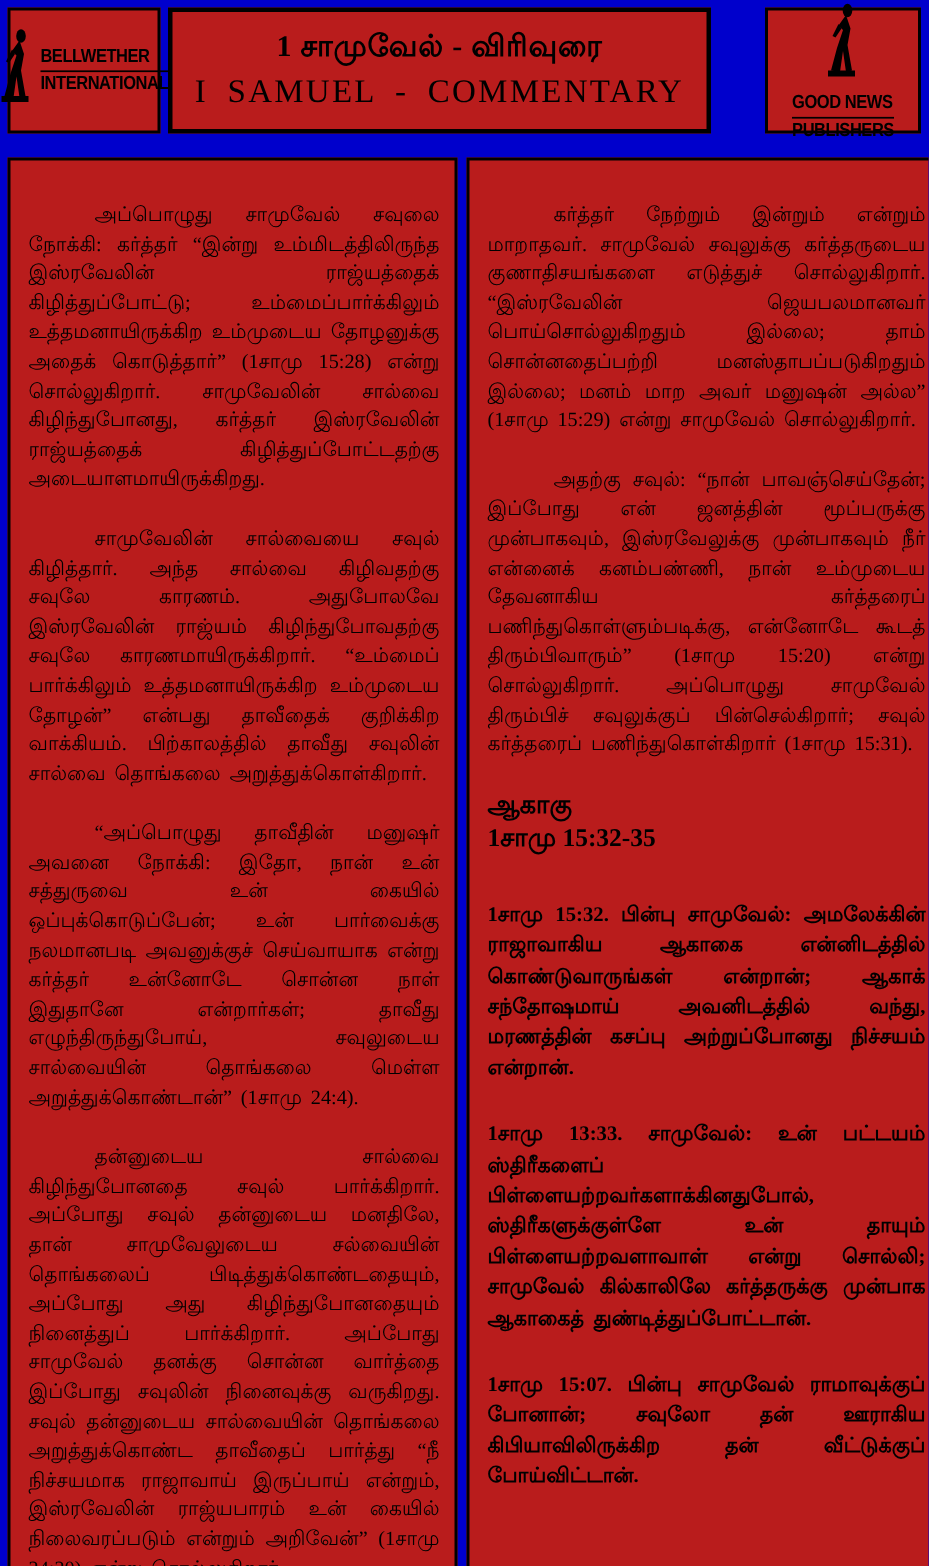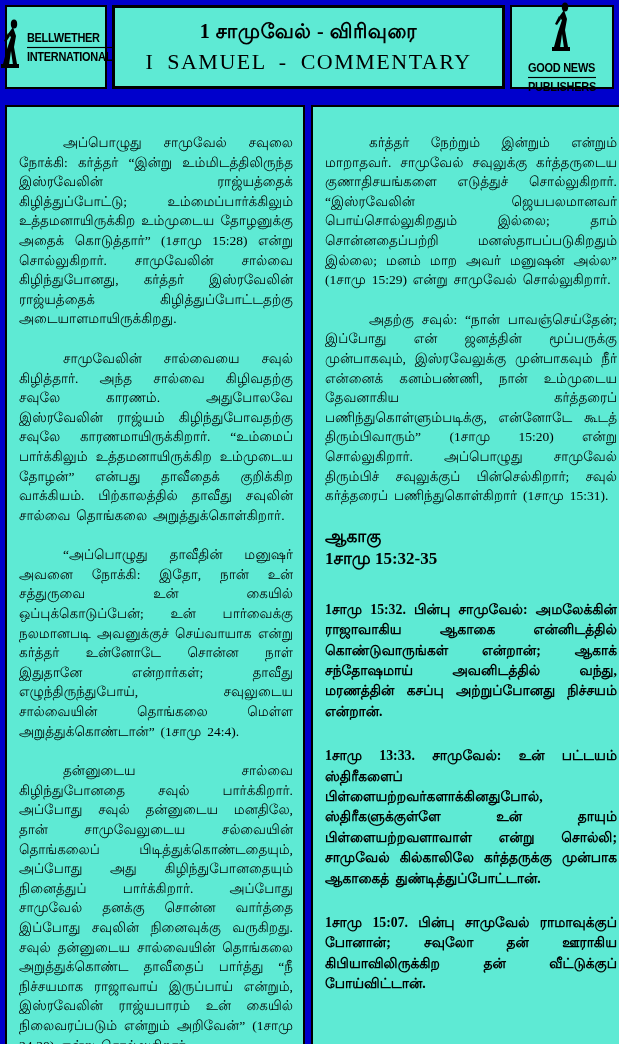--- a/index.html
+++ b/index.html
@@ -6,21 +6,21 @@
   body{
     width:619px;height:1044px;
     background:#0000CC;
     position:relative;
     font-family:"Liberation Serif","DejaVu Sans",serif;
     color:#000;
     overflow:hidden;
   }
   .panel{
     position:absolute;
-    background:#5eead4;
+    background:#b91c1c;
     border:2px solid #000;
     box-sizing:border-box;
   }
   
   .logo-box{
     top:5px;height:84px;
     display:flex;align-items:center;justify-content:center;gap:5px;
     padding:4px;
   }
   .logo-left{left:5px;width:102px;}
@@ -31,21 +31,21 @@
     font-weight:bold;
     font-size:11px;
     line-height:13px;
     letter-spacing:-0.3px;
     white-space:nowrap;
     transform:scaleY(1.15);
   }
   .logo-text .l1{border-bottom:1.5px solid #000;padding-bottom:1px;}
   .logo-text .l2{padding-top:1px;}
   .title-box{
-    left:112px;top:5px;width:393px;height:84px;
+    left:112px;top:5px;width:362px;height:84px;
     border-width:3px;
     display:flex;flex-direction:column;align-items:center;justify-content:center;
     gap:4px;
   }
   .title-tamil{
     font-weight:bold;
     font-size:20px;
     letter-spacing:0.5px;
   }
   .title-english{

